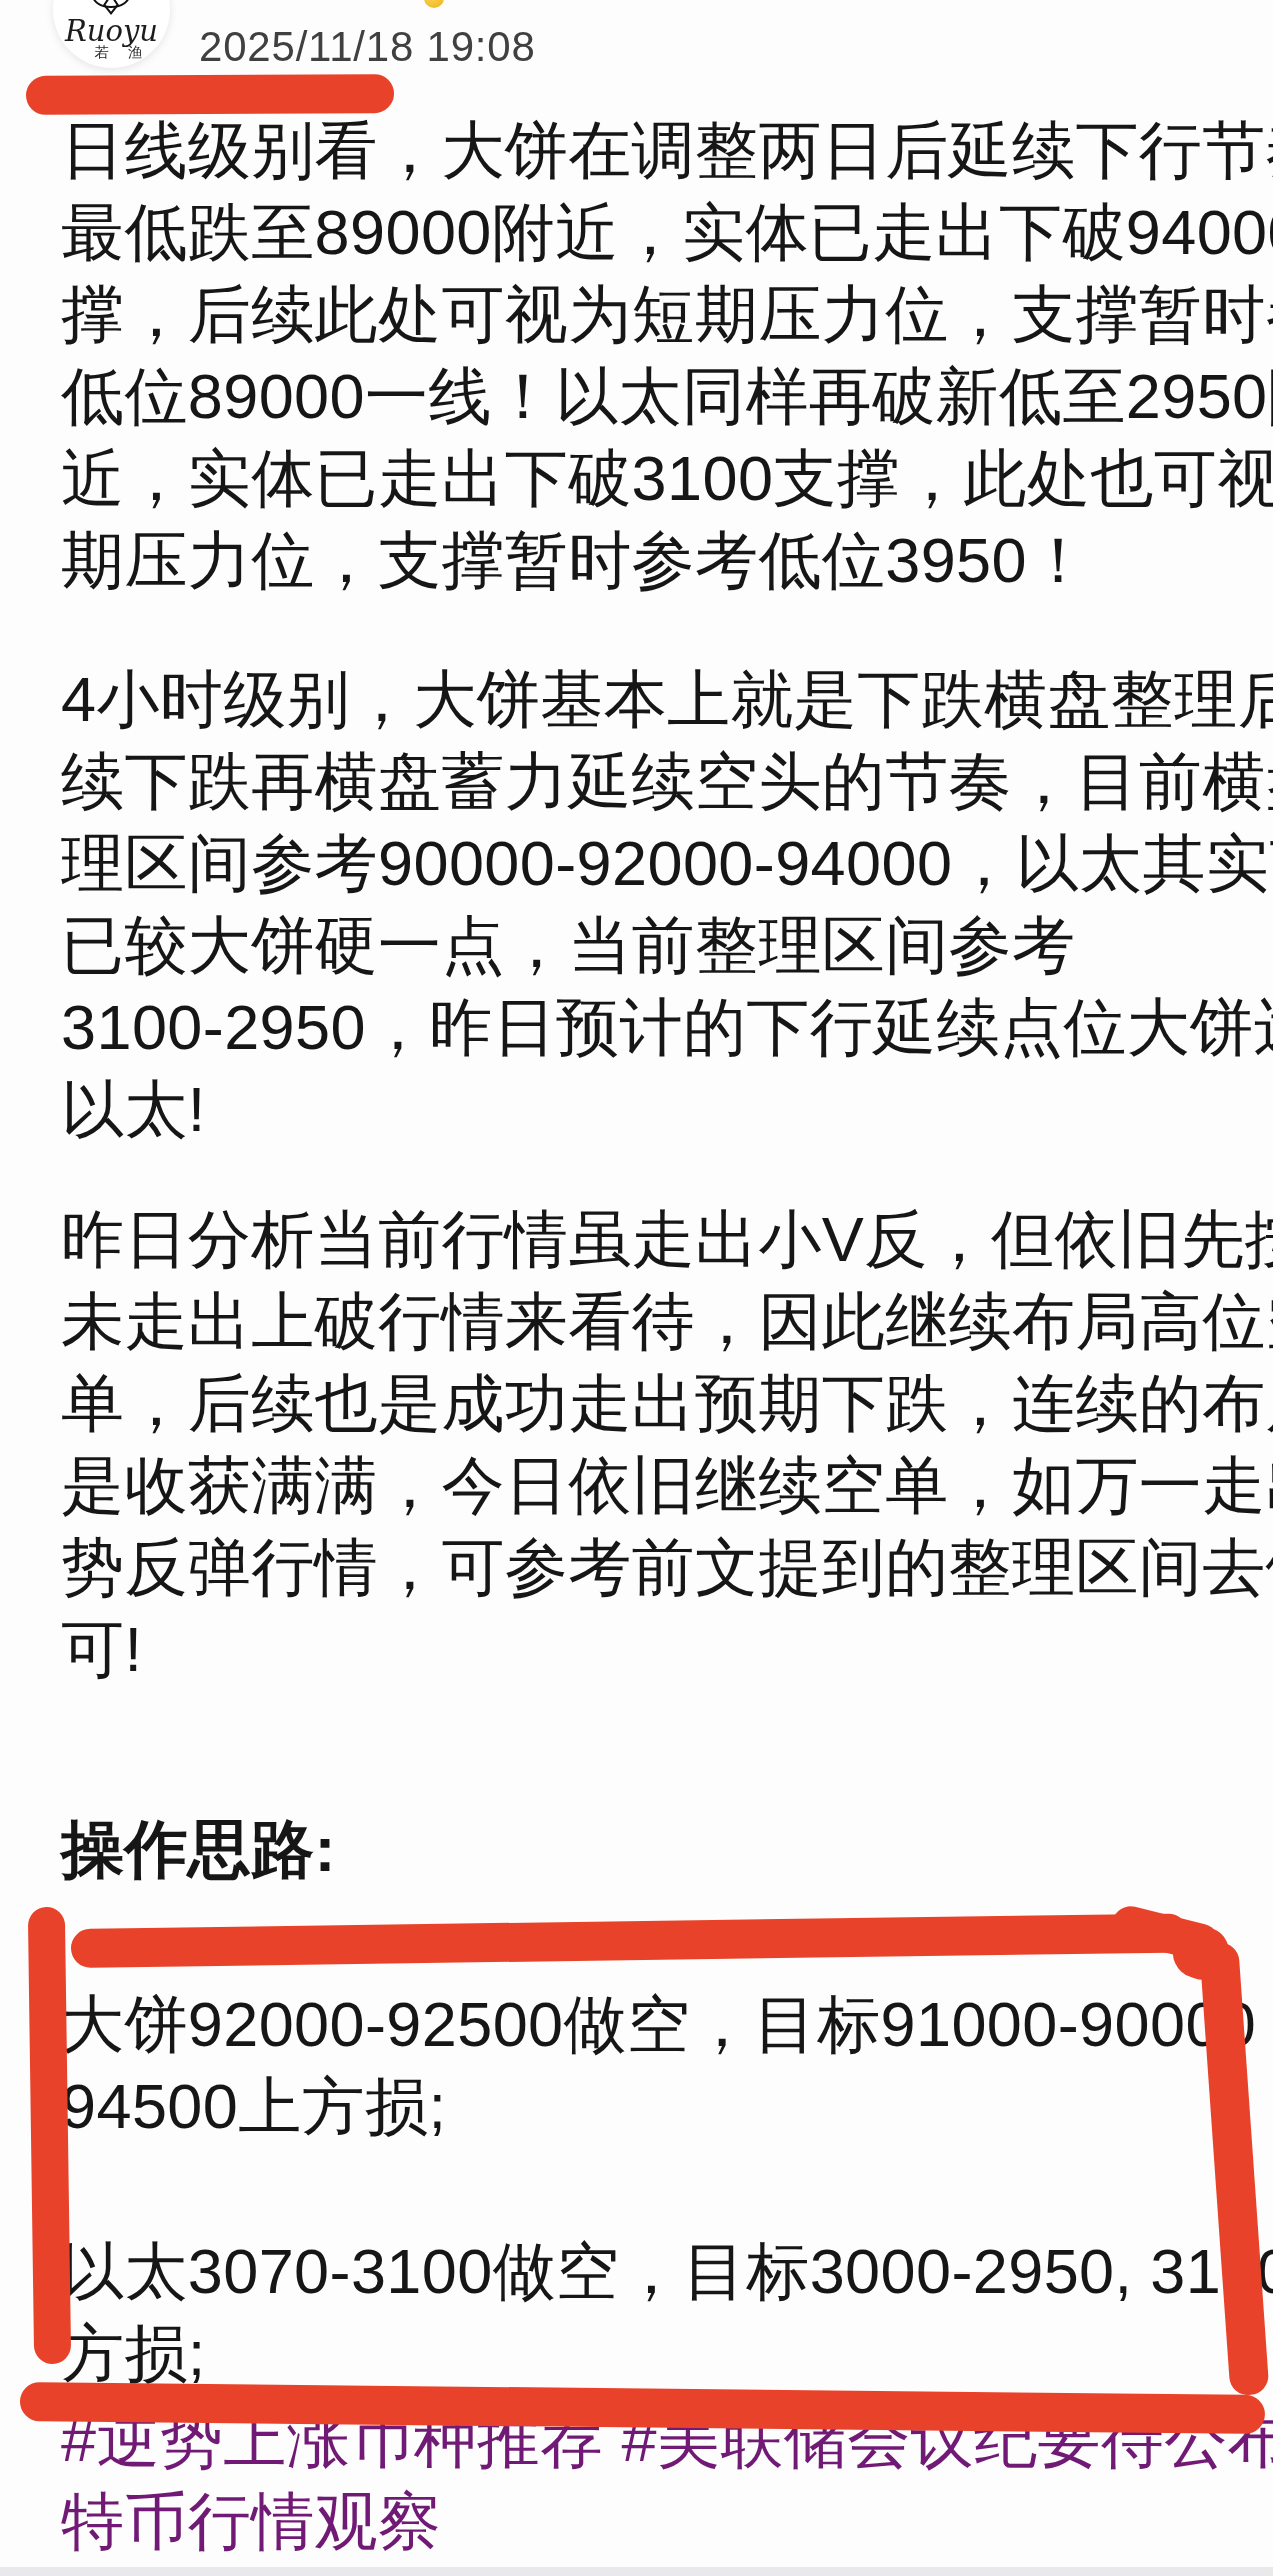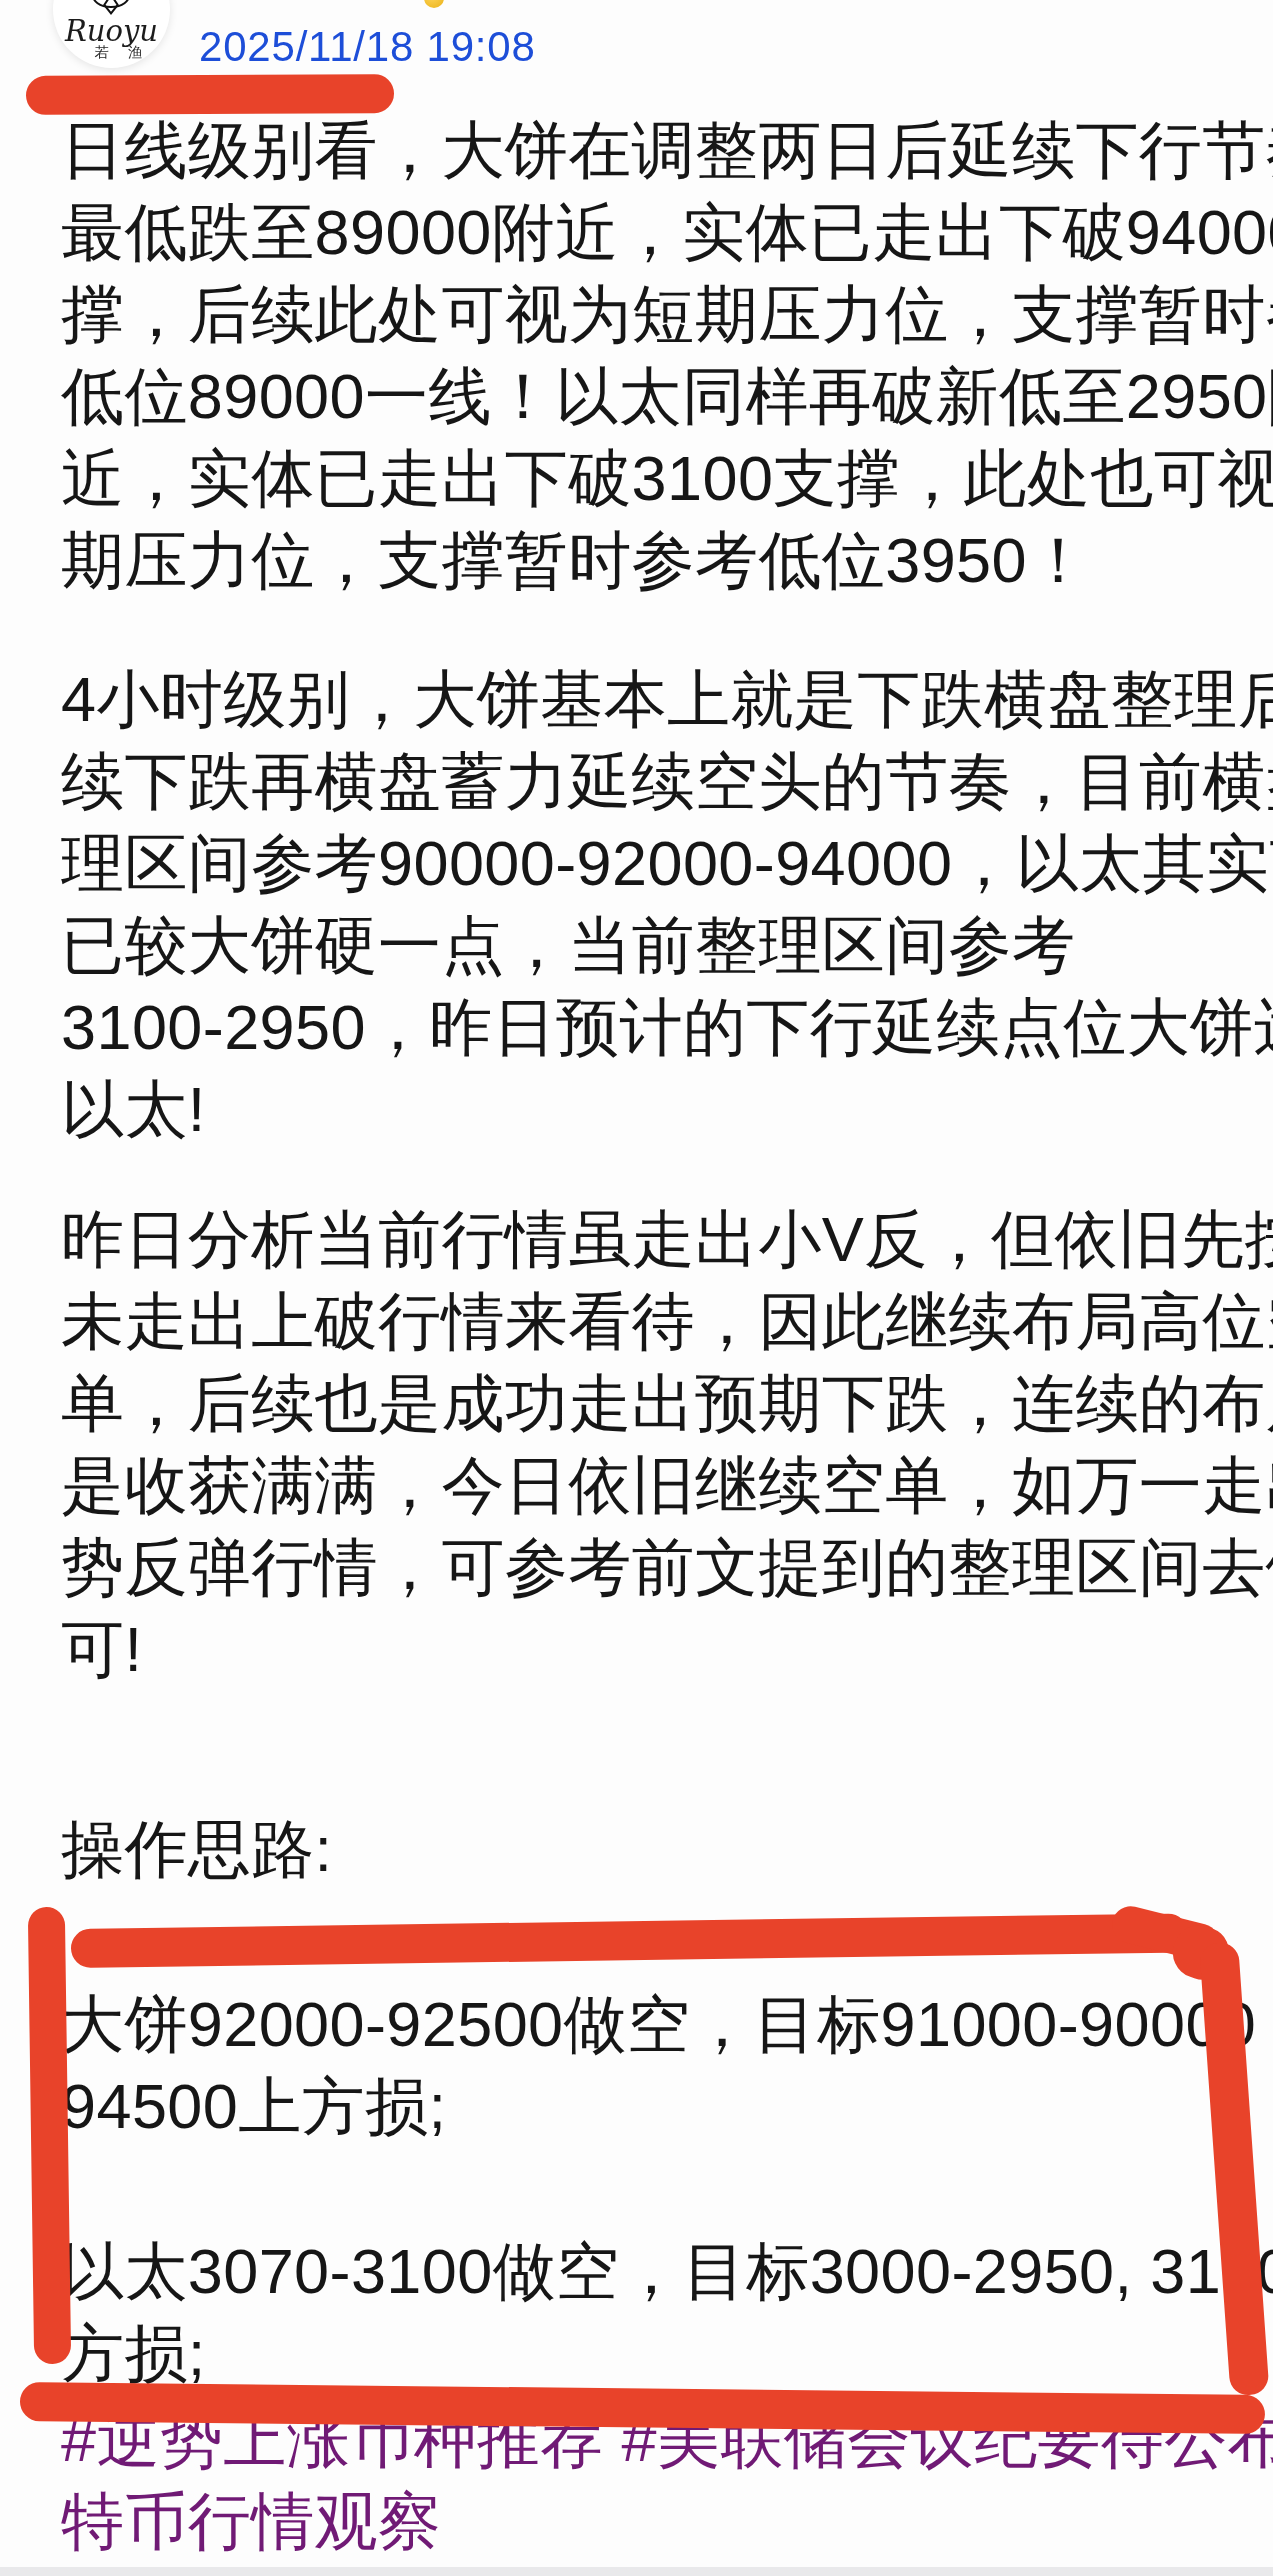--- a/index.html
+++ b/index.html
@@ -19,21 +19,21 @@
   .logo-script{
     position:absolute;left:0;top:63px;width:117px;text-align:center;
     font-family:"DejaVu Serif", serif;font-style:italic;font-size:29px;color:#1c1c1c;
   }
   .logo-cn{
     position:absolute;left:7px;top:92px;width:117px;text-align:center;
     font-size:14.4px;letter-spacing:7.6px;color:#2a2a2a;text-indent:7.6px;
   }
   .timestamp{
     position:absolute;left:199px;top:22px;
-    font-size:42px;line-height:49px;color:#1d4ed8;letter-spacing:0.8px;font-weight:400;
+    font-size:42px;line-height:49px;color:#404040;letter-spacing:0.8px;font-weight:400;
     white-space:nowrap;
   }
   .emoji-dot{
     position:absolute;left:424px;top:-12px;width:20.4px;height:20.4px;border-radius:50%;
     background:radial-gradient(circle at 40% 35%, #ffd75e, #eab117);
   }
   
   .stroke{position:absolute;background:#e8432a;z-index:6;}
   .red-bar-1{left:25.5px;top:75px;width:368px;height:39px;border-radius:19.5px;transform:rotate(-.3deg);}
   .box-left{left:31px;top:1907px;width:37px;height:457px;border-radius:18.7px;transform:rotate(-.8deg);}
@@ -44,21 +44,21 @@
   .box-bottom{left:20.4px;top:2382px;width:1245px;height:39px;border-radius:19.5px;transform:rotate(.6deg);transform-origin:left center;}
   
   .para{
     position:absolute;left:61px;width:1189px;
     font-size:63px;line-height:82px;color:#161616;font-weight:500;
     letter-spacing:0.4px;white-space:nowrap;z-index:1;
   }
   .p1{top:109px;}
   .p2{top:658px;}
   .p3{top:1198px;}
-  .p-label{top:1808px;}
+  .p-label{top:1808px;font-weight:bold;}
   .trade1{top:1983px;}
   .trade2{top:2230px;}
   .hashtags{top:2398px;color:#701a75;z-index:1;}
   .bottom-strip{
     position:absolute;left:0;top:2567px;width:1274px;height:9.3px;background:#e9e9eb;z-index:0;
   }
 </style>
 </head>
 <body>
 

